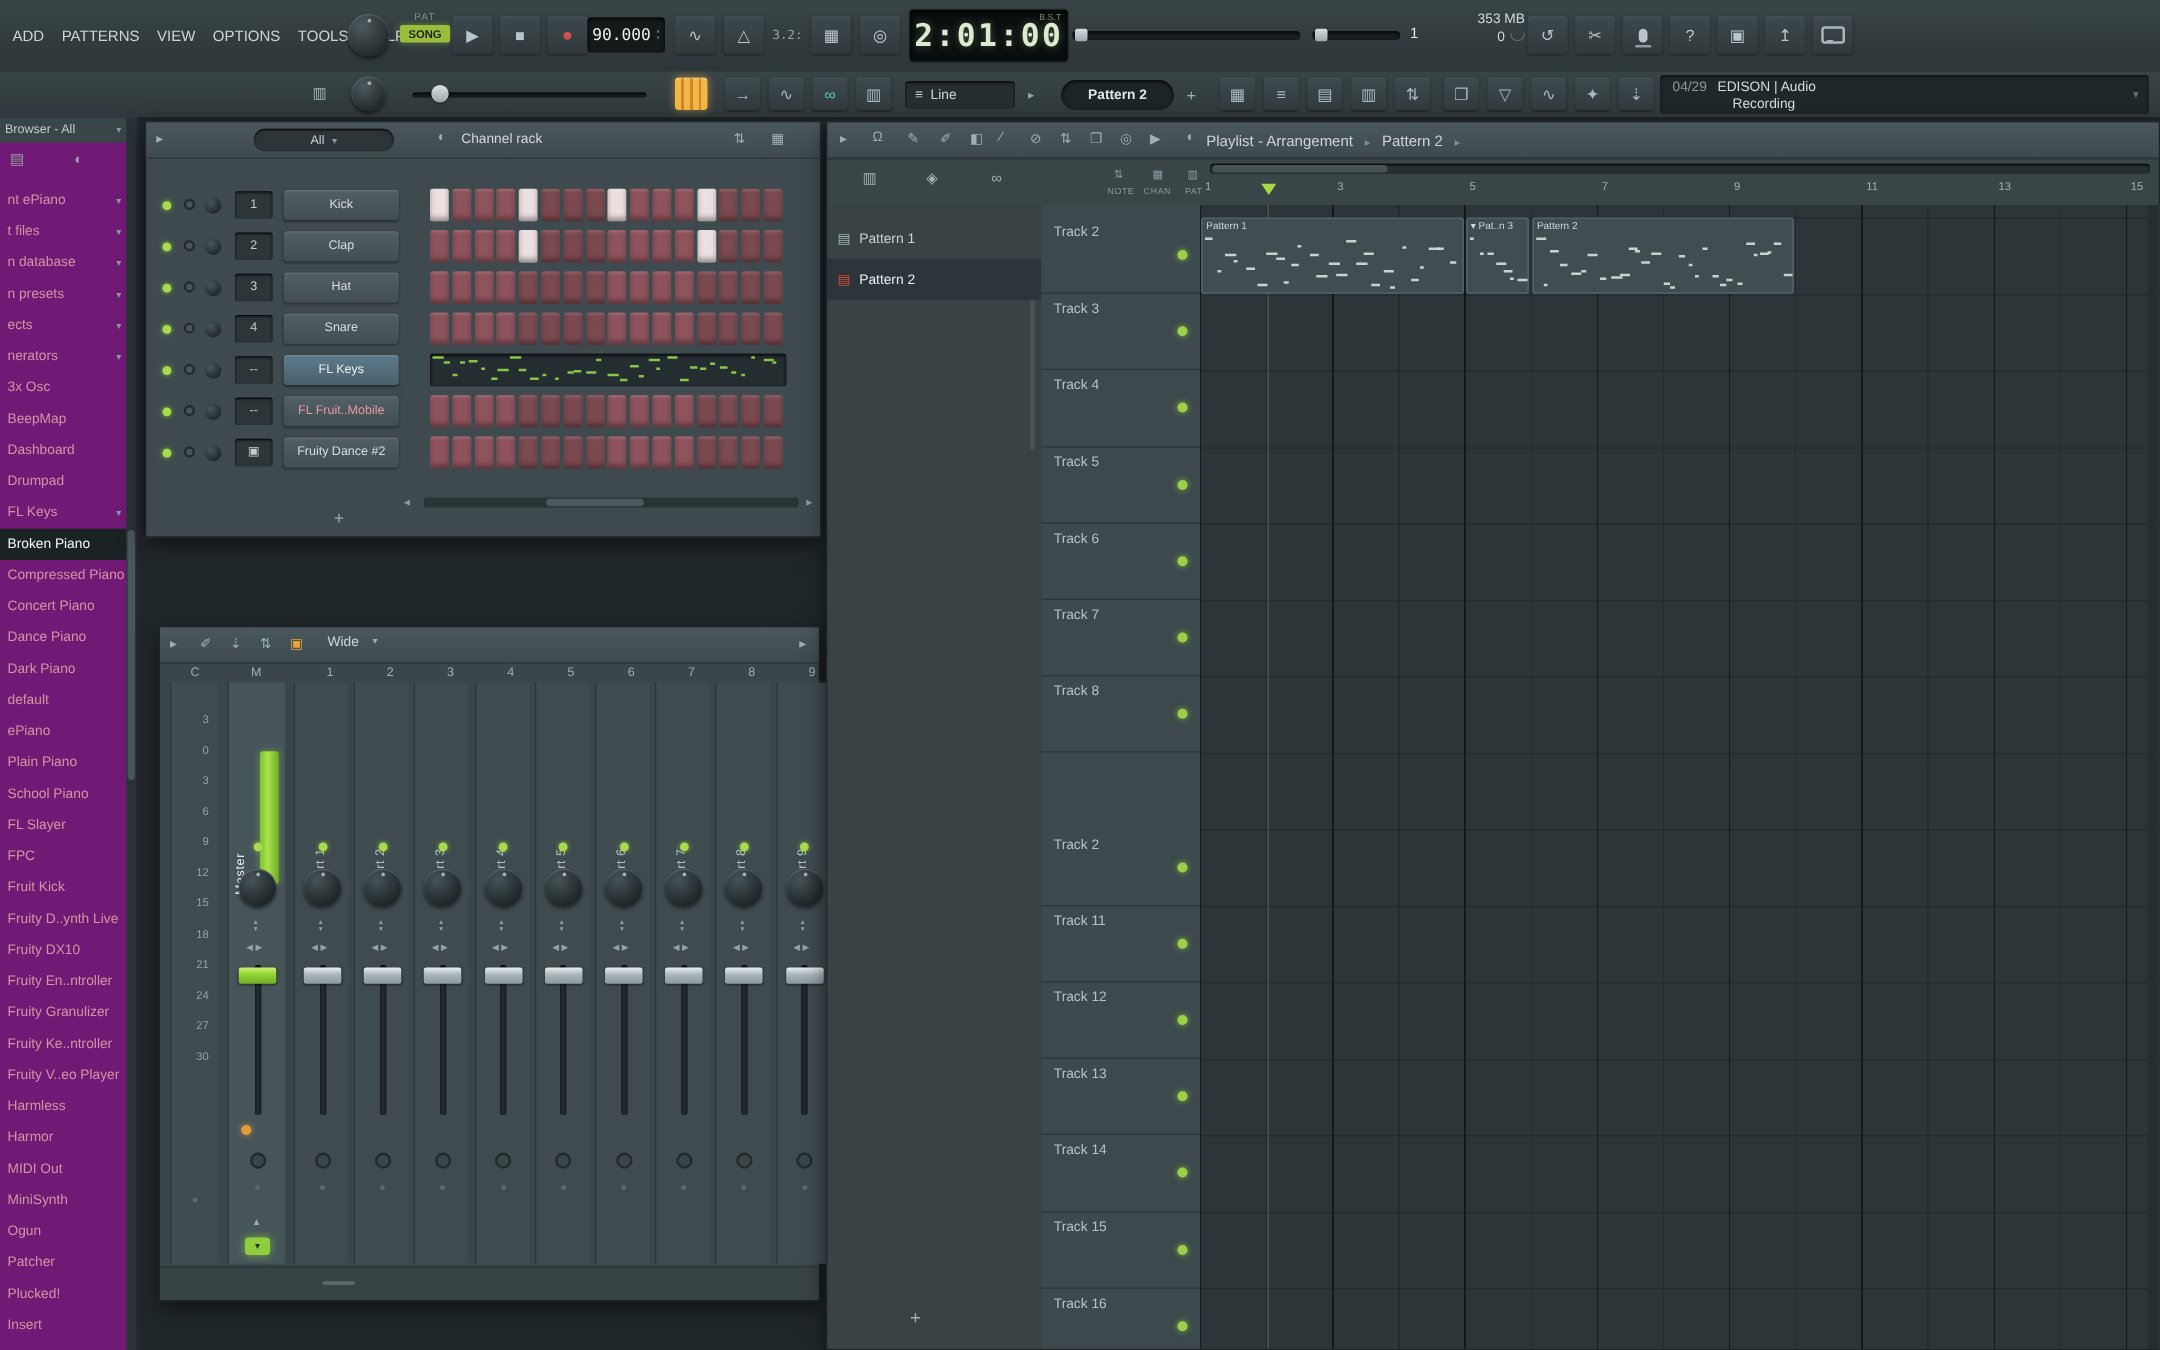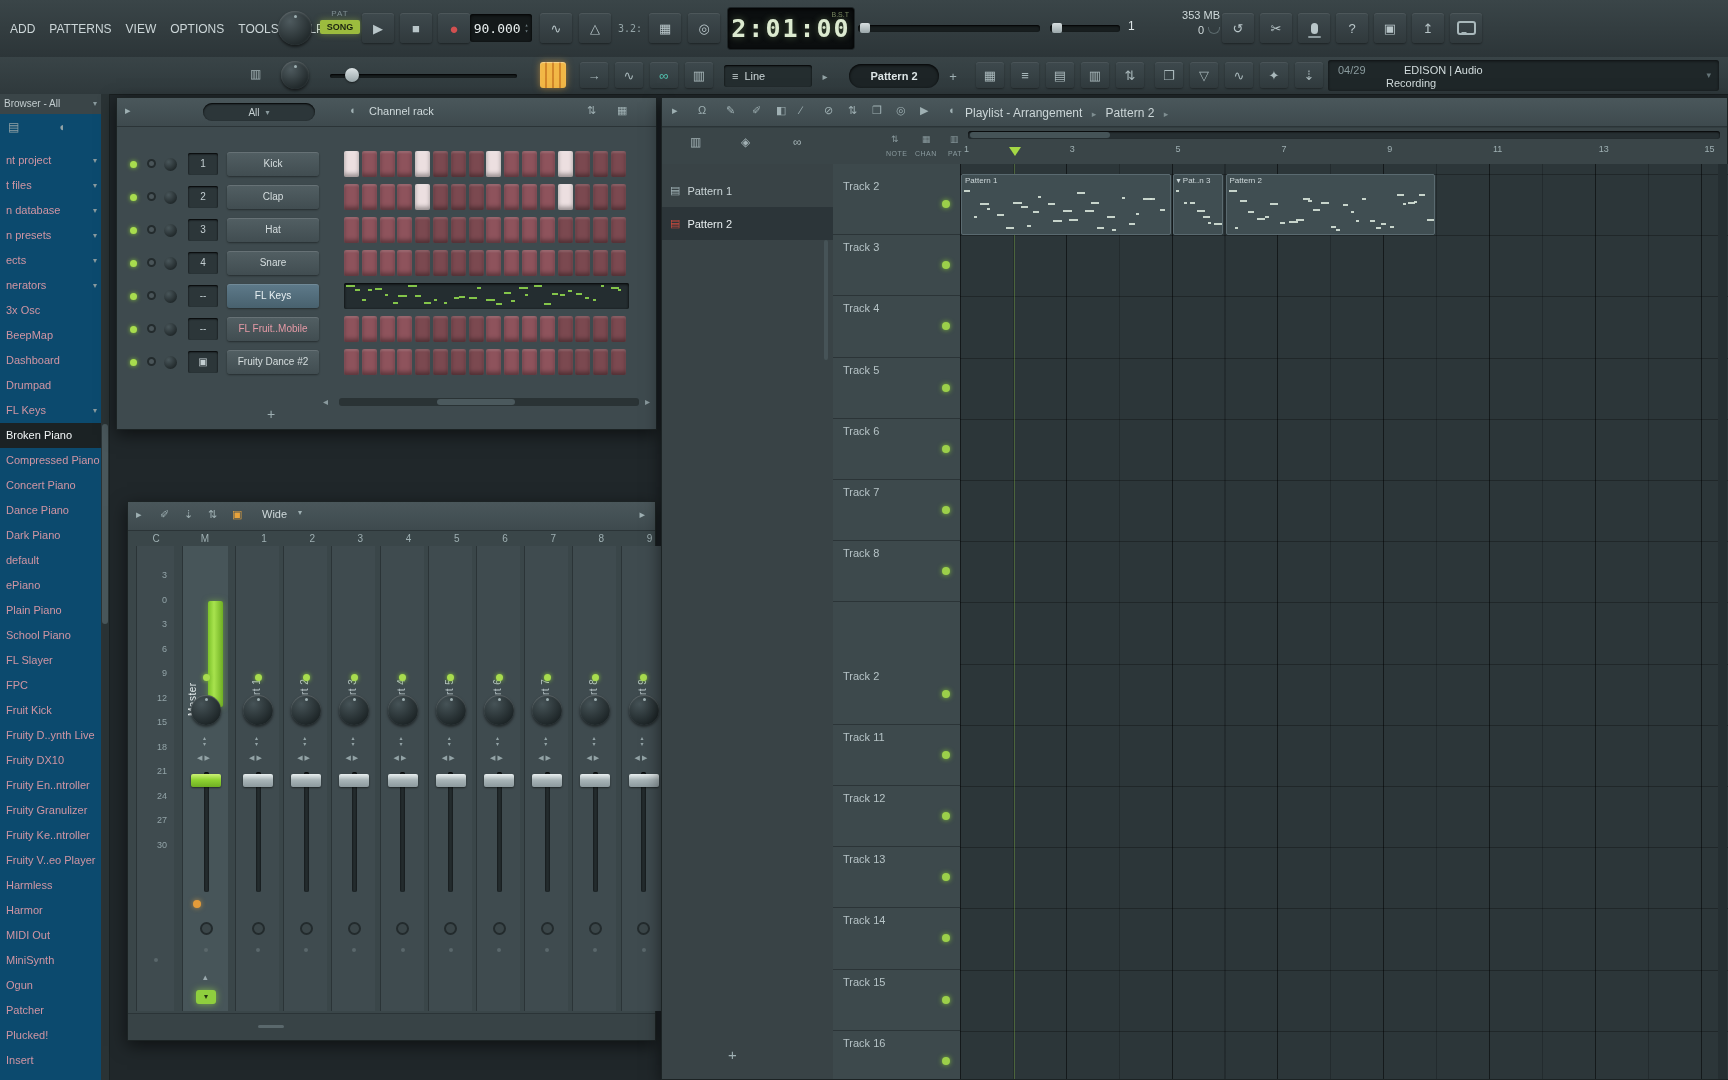--- a/index.html
+++ b/index.html
@@ -63,25 +63,25 @@
   #snapnext{position:absolute;left:816px;top:8px;width:18px;height:22px;display:flex;align-items:center;justify-content:center;
          color:#93a3a6;font-size:10px;}
   #patternpill{position:absolute;left:849px;top:7px;width:90px;height:24px;background:#1d2426;border-radius:12px;
          box-shadow:inset 0 1px 3px #000;display:flex;align-items:center;justify-content:center;
          font-size:11px;font-weight:bold;color:#dde5e6;}
   #patternadd{position:absolute;left:944px;top:7px;width:18px;height:24px;display:flex;align-items:center;justify-content:center;
          color:#9fb0b3;font-size:13px;}
   #hintbar{position:absolute;left:1328px;top:3px;width:391px;height:31px;background:#1f2729;border-radius:3px;
          box-shadow:inset 0 1px 3px rgba(0,0,0,.6);font-size:11px;overflow:hidden;}
   #hintbar .d{position:absolute;left:10px;top:4px;color:#8a9b9e;}
-  #hintbar .l1{position:absolute;left:76px;top:4px;color:#d2dcdd;text-align:right;}
+  #hintbar .l1{position:absolute;left:46px;top:4px;color:#d2dcdd;text-align:right;}
   #hintbar .l2{position:absolute;left:58px;top:17px;color:#d2dcdd;}
   #hintbar .hv{position:absolute;right:8px;top:10px;color:#657478;font-size:9px;}
   
-  #browser{position:absolute;left:0;top:94px;width:109px;height:986px;background:#0c4a6e;border-right:1px solid #1b2223;}
+  #browser{position:absolute;left:0;top:94px;width:109px;height:986px;background:#701a75;border-right:1px solid #1b2223;}
   #bhead{position:absolute;left:0;top:0;width:109px;height:20px;font-size:10px;color:#c2ccce;
          padding:4px 0 0 4px;box-sizing:border-box;background:#3a4548;}
   #bhead .arr{position:absolute;right:12px;top:5px;font-size:8px;color:#8a9a9e;}
   #bicons{position:absolute;left:0;top:22px;width:109px;height:26px;color:#93a3a6;font-size:12px;}
   #blist{position:absolute;left:0;top:54px;width:101px;}
   .b-item{position:relative;height:25px;line-height:25px;padding-left:6px;font-size:11px;color:#d095a3;
           white-space:nowrap;overflow:hidden;}
   .b-item.sel{background:#1b2224;color:#f2f6f7;}
   .b-item .arr{position:absolute;right:4px;top:0;font-size:8px;color:#8a9a9e;}
   #bscroll{position:absolute;right:0;top:0;width:8px;height:986px;background:#2a3335;}
@@ -350,21 +350,21 @@
   <div id="browser">
     <div id="bhead">
       <span>Browser - All</span>
       <span class="arr">▾</span>
     </div>
     <div id="bicons">
       <span style="position:absolute;left:8px;top:4px;">▤</span>
       <span style="position:absolute;left:58px;top:4px;">◖</span>
     </div>
     <div id="blist">
-        <div class="b-item"><span>nt project</span><span class="arr">▾</span></div>
+        <div class="b-item"><span>nt ePiano</span><span class="arr">▾</span></div>
         <div class="b-item"><span>t files</span><span class="arr">▾</span></div>
         <div class="b-item"><span>n database</span><span class="arr">▾</span></div>
         <div class="b-item"><span>n presets</span><span class="arr">▾</span></div>
         <div class="b-item"><span>ects</span><span class="arr">▾</span></div>
         <div class="b-item"><span>nerators</span><span class="arr">▾</span></div>
         <div class="b-item"><span>3x Osc</span></div>
         <div class="b-item"><span>BeepMap</span></div>
         <div class="b-item"><span>Dashboard</span></div>
         <div class="b-item"><span>Drumpad</span></div>
         <div class="b-item"><span>FL Keys</span><span class="arr">▾</span></div>

